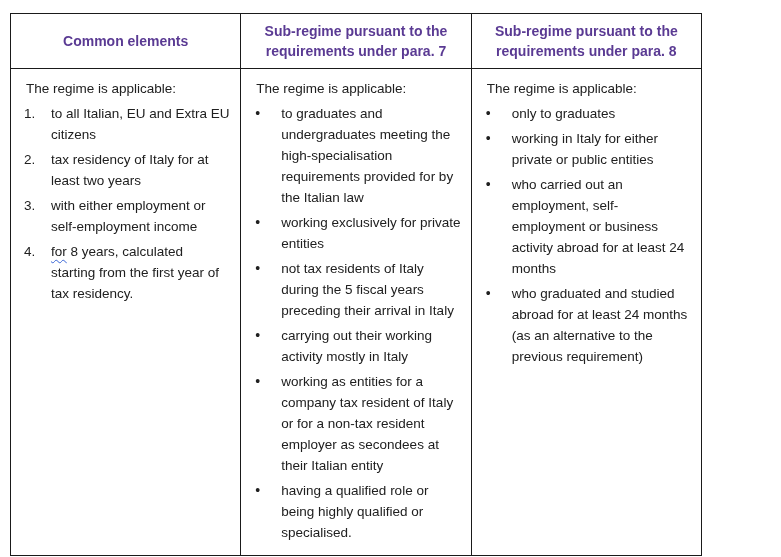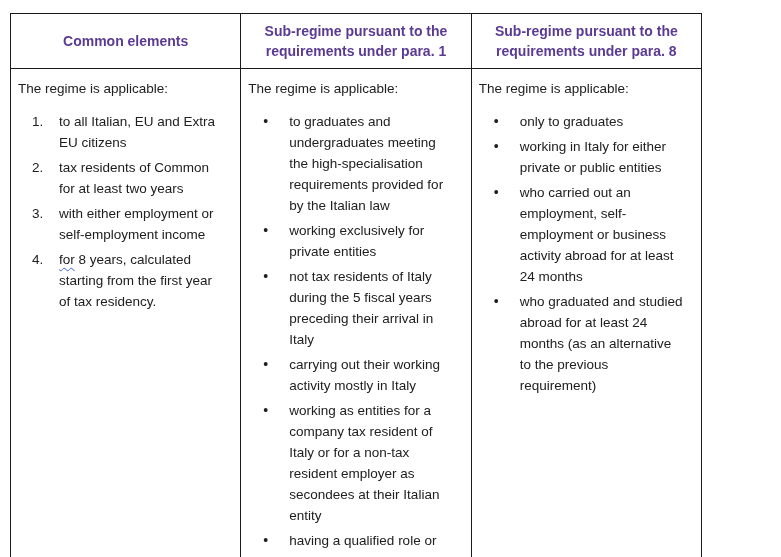--- a/index.html
+++ b/index.html
@@ -37,24 +37,24 @@
     line-height: 20px;
     color: #5a3a93;
     padding: 6px 18px;
   }
   table.regime-table td {
     vertical-align: top;
     padding: 9px 6px 8px 7px;
     font-size: 13.5px;
     line-height: 21px;
   }
-  .intro { margin: 0 0 4px 0; }
+  .intro { margin: 0 0 4px 8px; }
   ol.num-list, ul.bullet-list {
     list-style: none;
-    margin: 12px;
+    margin: 4px;
     padding: 0;
     counter-reset: item;
   }
   ol.num-list > li,
   ul.bullet-list > li {
     position: relative;
     padding-left: 29px;
     margin-top: 4px;
   }
   ol.num-list > li {
@@ -91,34 +91,34 @@
       <col style="width:33.33%">
       <col style="width:33.34%">
       <col style="width:33.33%">
     </colgroup>
     <thead>
       <tr>
         <th>
           <span>Common elements</span>
         </th>
         <th>
-          <span>Sub-regime pursuant to the requirements under para. 1</span>
+          <span>Sub-regime pursuant to the requirements under para. 7</span>
         </th>
         <th>
           <span>Sub-regime pursuant to the requirements under para. 8</span>
         </th>
       </tr>
     </thead>
     <tbody>
       <tr>
         <td>
           <p class="intro">The regime is applicable:</p>
           <ol class="num-list">
               <li><span>to all Italian, EU and Extra EU citizens</span></li>
-              <li><span>tax residents of Common for at least two years</span></li>
+              <li><span>tax residency of Italy for at least two years</span></li>
               <li><span>with either employment or self-employment income</span></li>
               <li><span class="squiggle">for</span><span> 8 years, calculated starting from the first year of tax residency.</span></li>
             </ol>
         </td>
         <td>
           <p class="intro">The regime is applicable:</p>
           <ul class="bullet-list">
               <li><span>to </span><strong>graduates and undergraduates</strong><span> meeting the high-specialisation requirements provided for by the Italian law</span></li>
               <li><span>working exclusively for </span><strong>private entities</strong></li>
               <li><span>not tax residents of Italy during the 5 fiscal years preceding their arrival in Italy</span></li>

